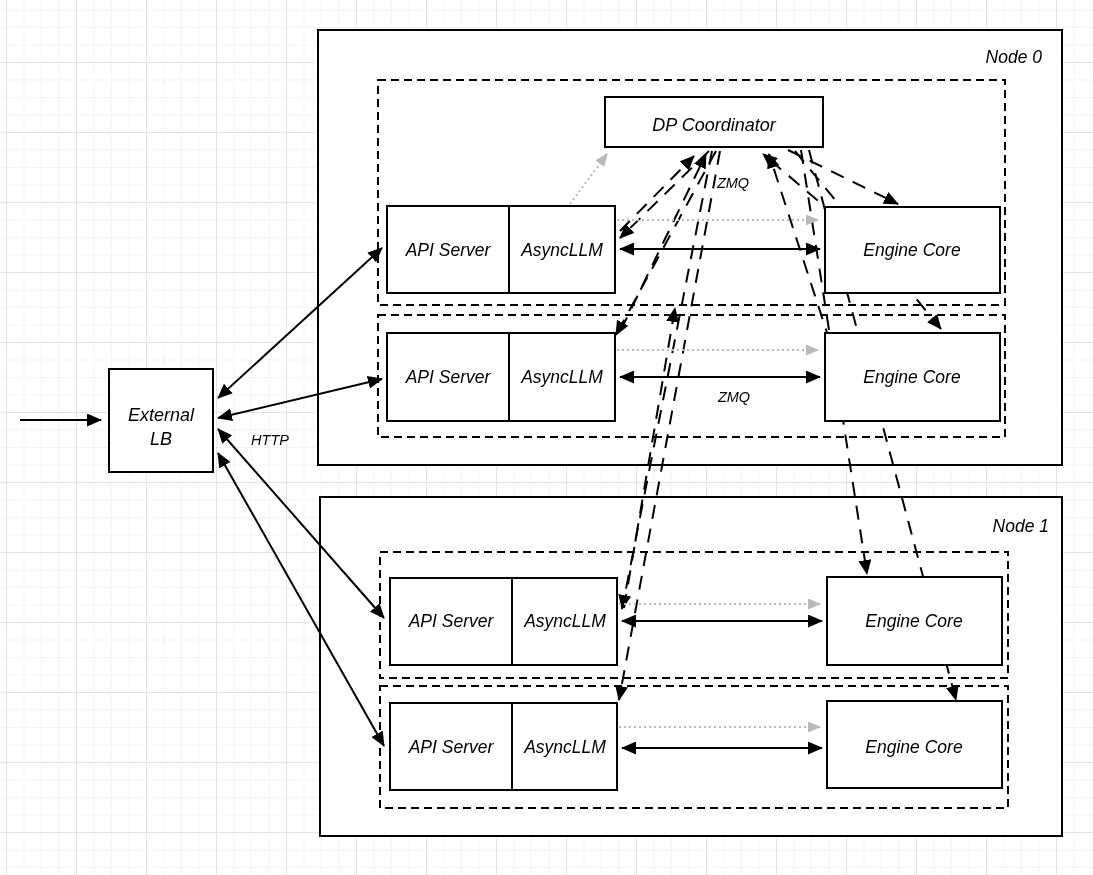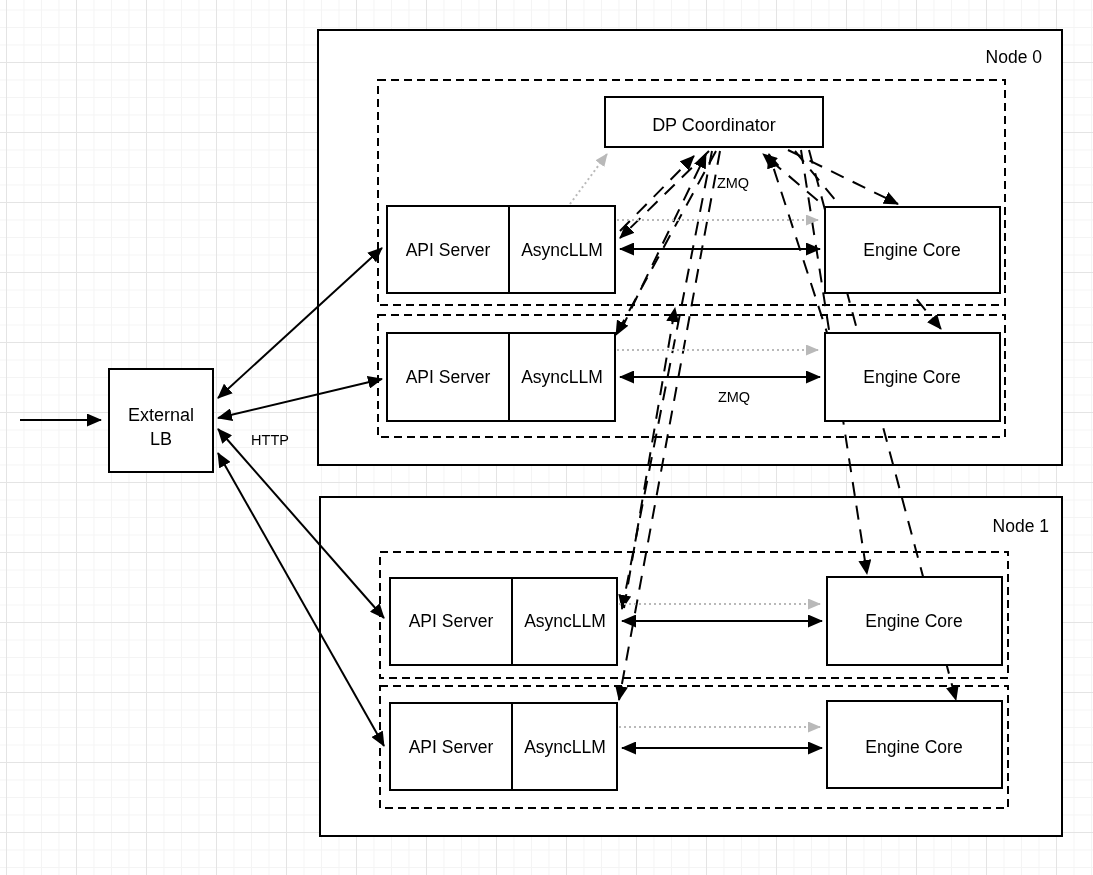--- a/index.html
+++ b/index.html
@@ -15,20 +15,21 @@
     width:1093px;height:875px;
     background-color:#ffffff;
     background-image:
       linear-gradient(to right, var(--grid_major) 1px, transparent 1px),
       linear-gradient(to bottom, var(--grid_major) 1px, transparent 1px),
       linear-gradient(to right, var(--grid_minor) 1px, transparent 1px),
       linear-gradient(to bottom, var(--grid_minor) 1px, transparent 1px);
     background-size:70px 70px,70px 70px,17.5px 17.5px,17.5px 17.5px;
     background-position:6px -8px,6px -8px,6px -8px,6px -8px;
     overflow:hidden;
+    font-style:italic;
   }
   svg{display:block;}
   .node-rect{fill:var(--box_fill);stroke:var(--stroke);stroke-width:2;}
   .dashed-rect{fill:var(--box_fill);stroke:var(--stroke);stroke-width:2;stroke-dasharray:8 5;}
   .box{fill:var(--box_fill);stroke:var(--stroke);stroke-width:2;}
   .divider{stroke:var(--stroke);stroke-width:2;}
   .wire{stroke:var(--stroke);stroke-width:2;fill:none;}
   .dash-wire{stroke:var(--stroke);stroke-width:2;fill:none;stroke-dasharray:14 10;}
   .dot-wire{stroke:var(--gray);stroke-width:2;fill:none;stroke-dasharray:2 3;}
   .mk-black{fill:var(--stroke);}

